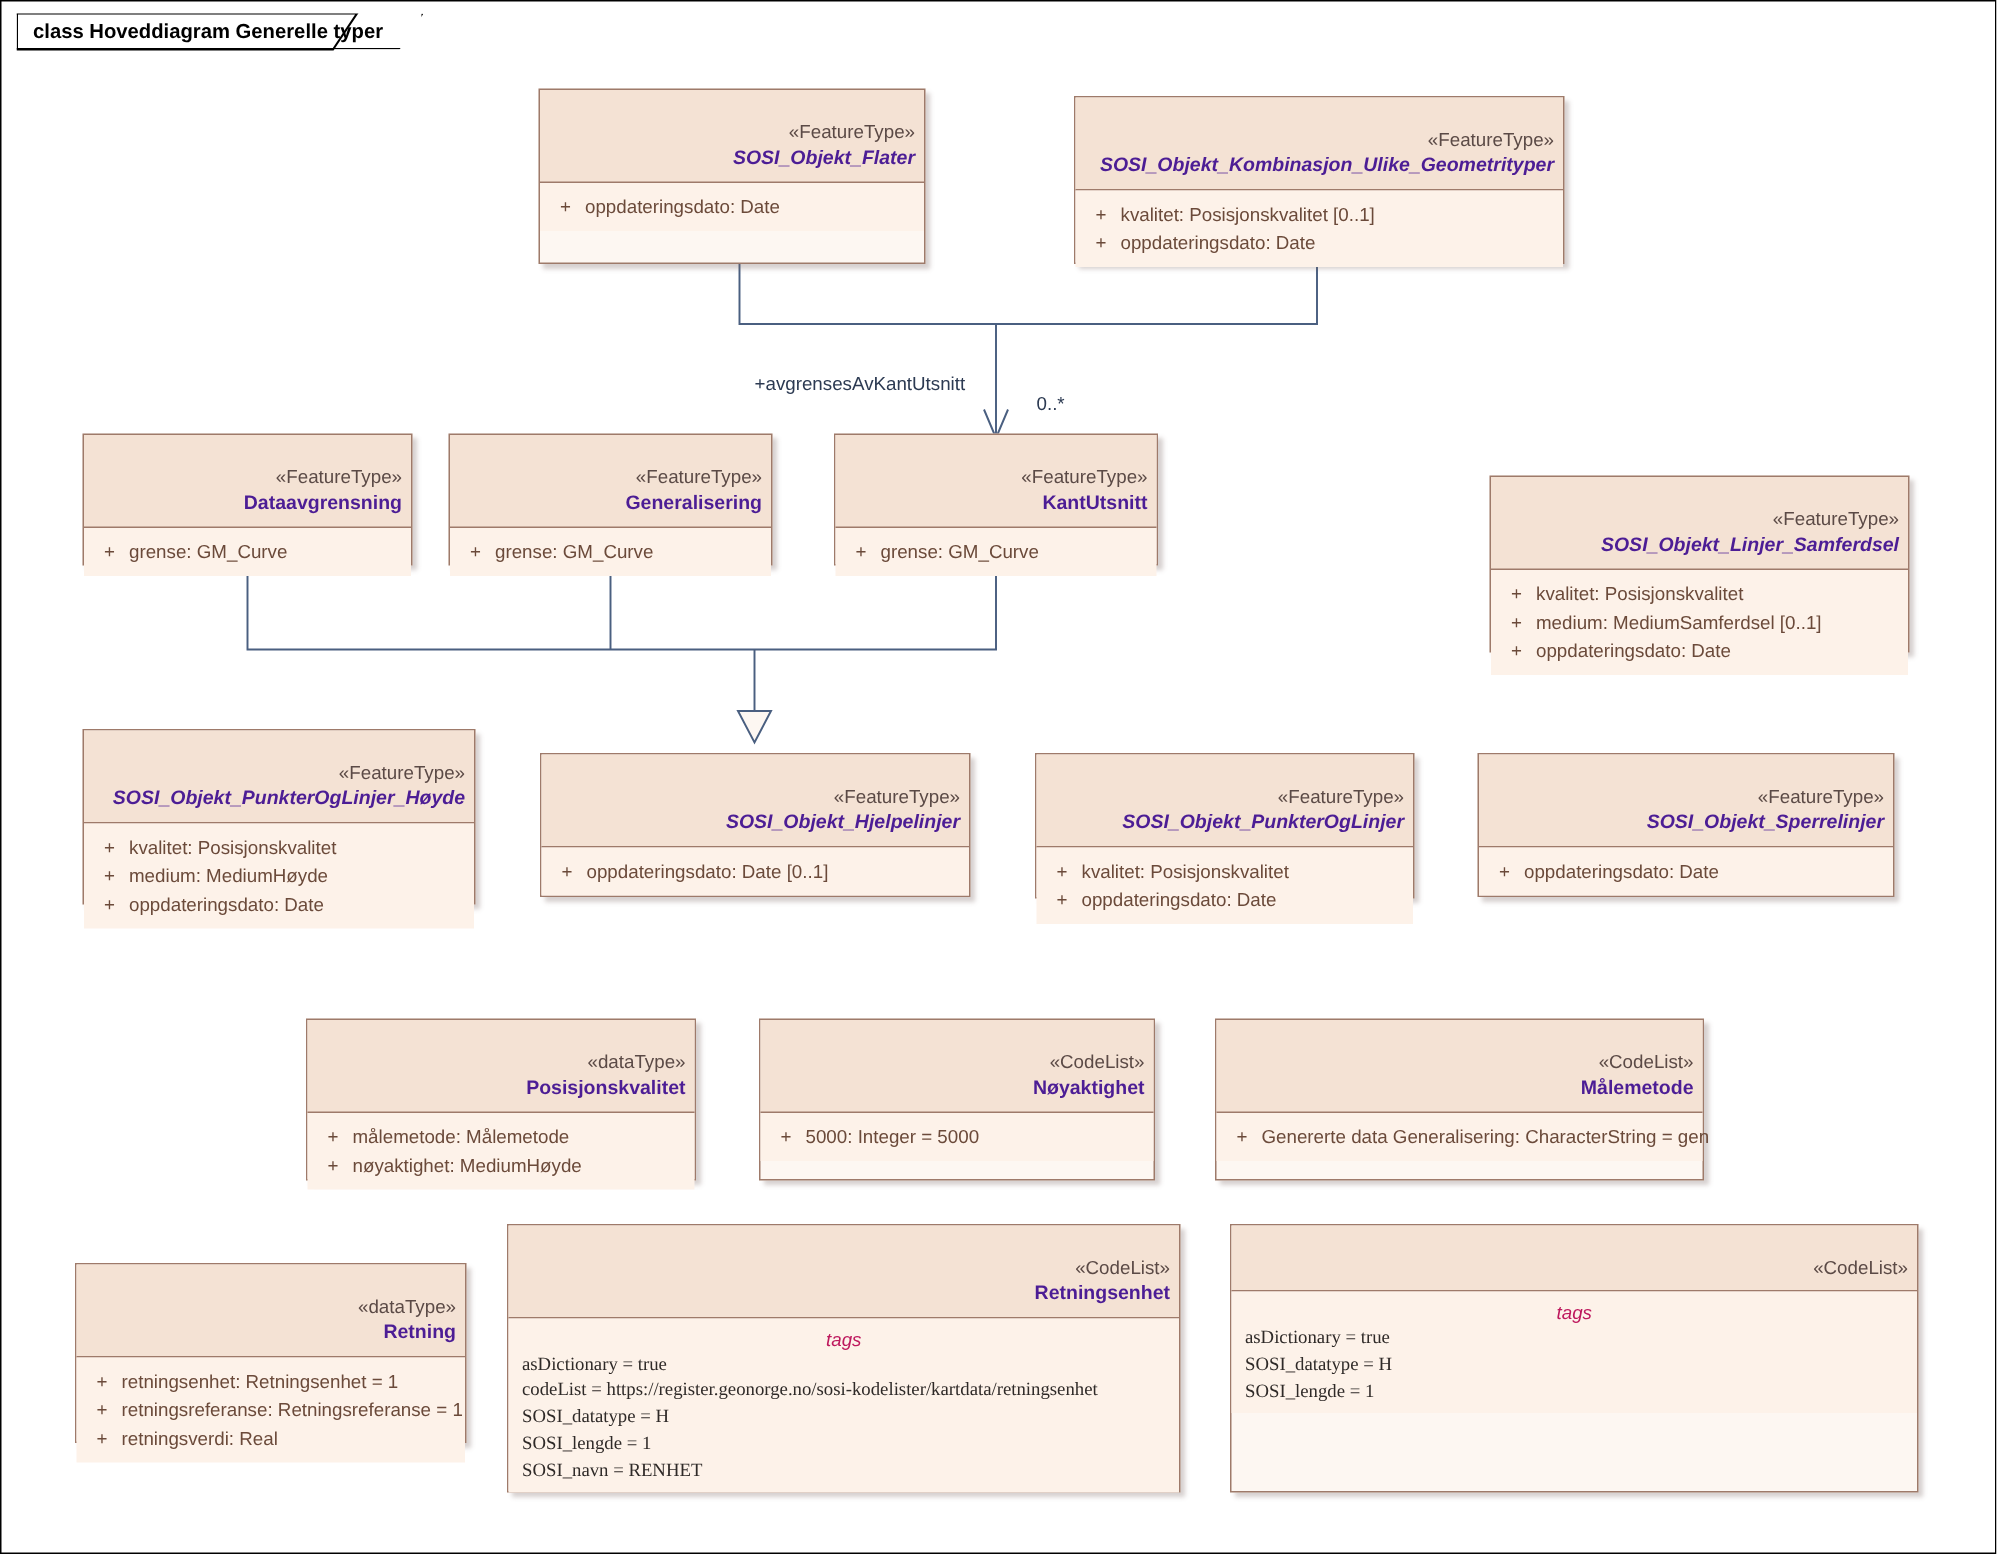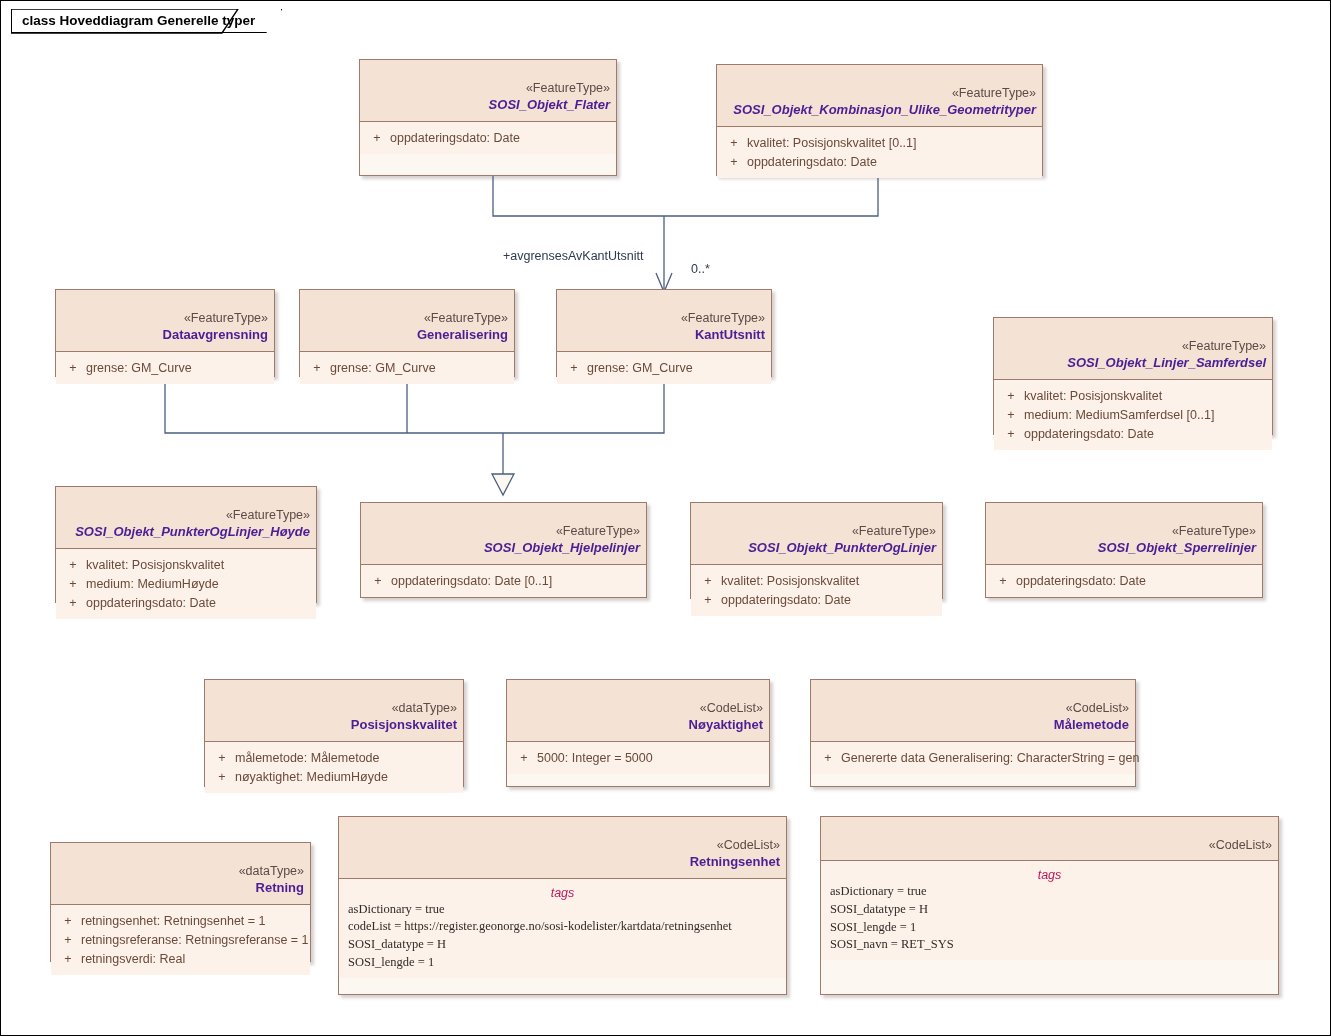--- a/index.html
+++ b/index.html
@@ -379,29 +379,29 @@
     <div class="uml-header">
       <span class="stereotype">«CodeList»</span>
       <span class="cls-name">Retningsenhet</span>
     </div>
     <div class="uml-body">
       <div class="tags-label">tags</div>
       <div class="tag-row">asDictionary = true</div>
       <div class="tag-row">codeList = https://register.geonorge.no/sosi-kodelister/kartdata/retningsenhet</div>
       <div class="tag-row">SOSI_datatype = H</div>
       <div class="tag-row">SOSI_lengde = 1</div>
+      <div class="tag-row">SOSI_navn = RENHET</div>
     </div>
   </div>
 
   <div class="uml-class" style="left:819px; top:815px; width:459px; height:179px;">
     <div class="uml-header">
       <span class="stereotype">«CodeList»</span>
     </div>
     <div class="uml-body">
       <div class="tags-label">tags</div>
       <div class="tag-row">asDictionary = true</div>
       <div class="tag-row">SOSI_datatype = H</div>
       <div class="tag-row">SOSI_lengde = 1</div>
-      <div class="tag-row">SOSI_navn = RET_SYS</div>
     </div>
   </div>
 
 </div>
 
 </body></html>

